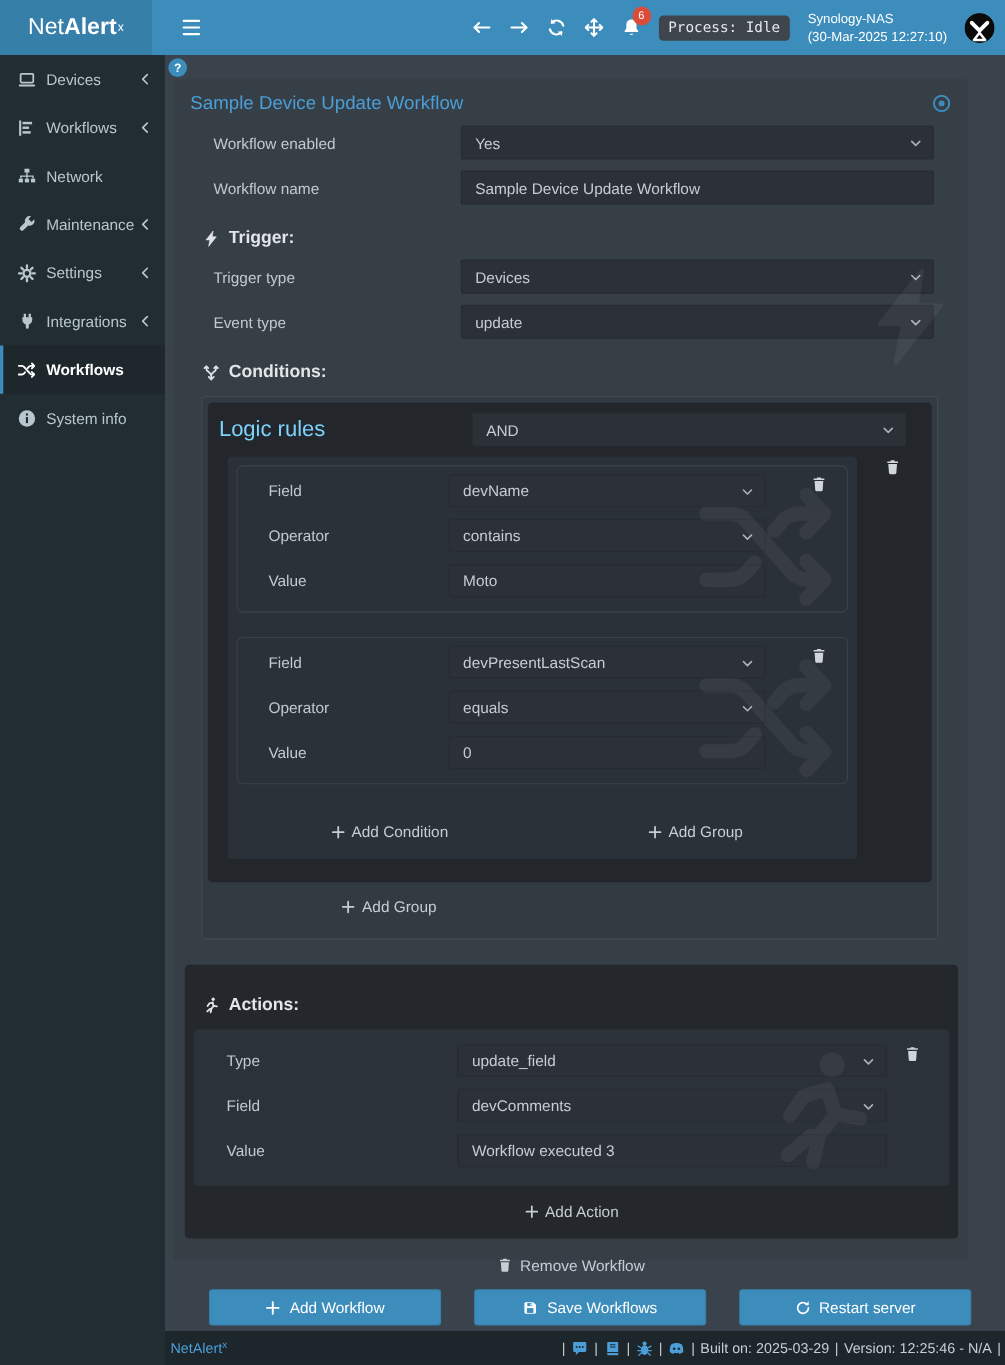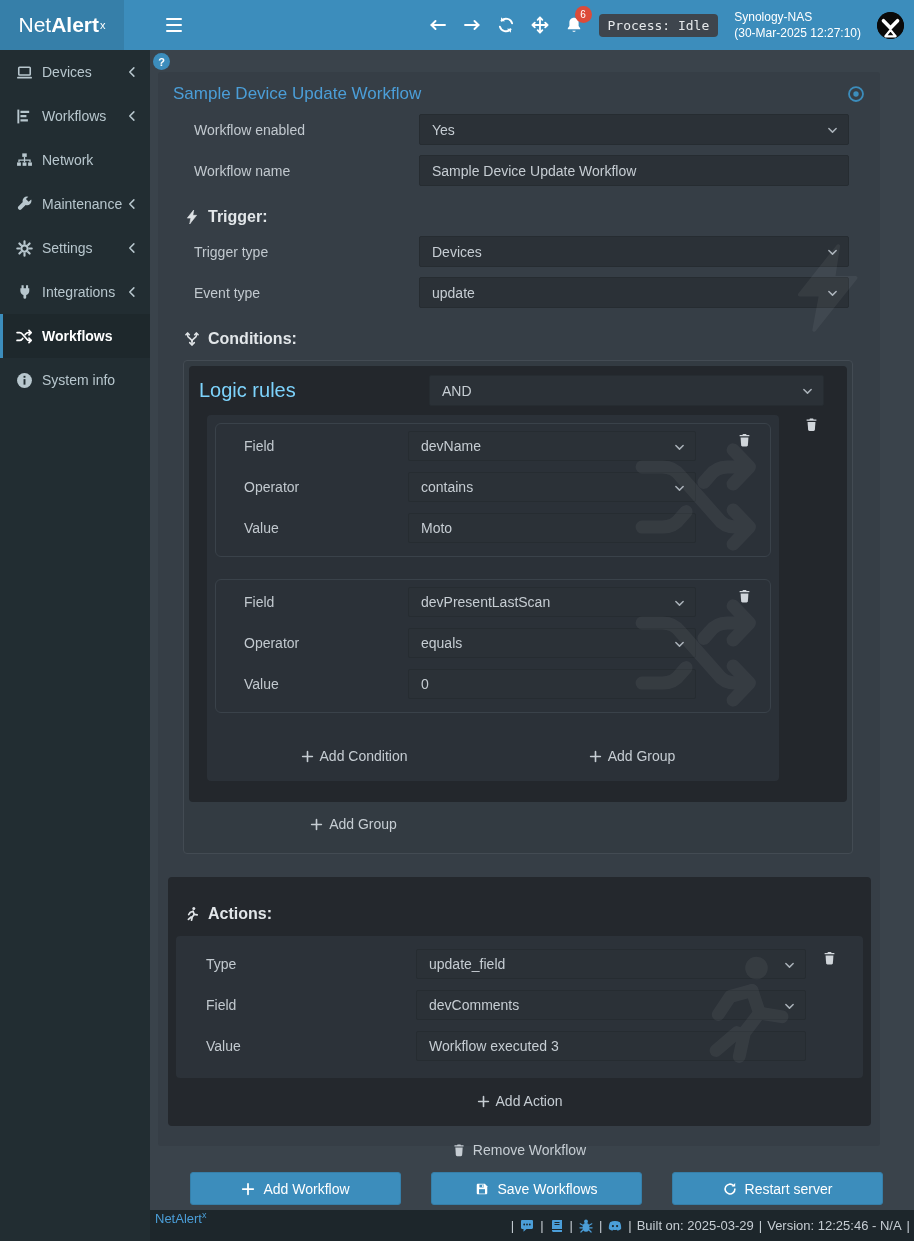--- a/index.html
+++ b/index.html
@@ -6,21 +6,21 @@
   html,body { width:914px; height:1241px; overflow:hidden; }
   body {
     font-family:"Liberation Sans","DejaVu Sans",sans-serif;
     background:#3a434b; color:#c2c9cf; font-size:14px;
     position:relative;
   }
   svg.ic { display:block; }
 
   
   .header { position:absolute; top:0; left:0; width:914px; height:50px; background:#3c8dbc; z-index:50; }
-  .logo { position:absolute; left:0; top:0; width:124px; height:50px; background:#367fa9;
+  .logo { position:absolute; left:0; top:0; width:138px; height:50px; background:#367fa9;
           display:flex; align-items:center; justify-content:center; color:#fff; font-size:21px; font-weight:300;}
   .logo b { font-weight:700; }
   .logo sup { font-size:11px; margin-left:1px; }
   .hamburger { position:absolute; left:161px; top:12px; width:26px; height:26px; display:flex; flex-direction:column;
                justify-content:center; gap:4px; align-items:center; cursor:pointer;}
   .hamburger i { display:block; width:16px; height:2px; background:#fff; border-radius:1px; }
   .nav-right { position:absolute; right:10px; top:0; height:50px; display:flex; align-items:center; gap:16px; color:#fff; }
   .nav-ic { width:18px; height:18px; color:#fff; cursor:pointer; position:relative; }
   .bell-wrap { position:relative; cursor:pointer; }
   .badge { position:absolute; top:-10px; right:-9px; min-width:17px; height:17px; background:#dd4b39; color:#fff;
@@ -108,21 +108,21 @@
 
   
   .btnrow { position:absolute; left:40px; top:1122px; display:flex; }
   .btn { width:211px; height:33px; background:#3c8dbc; border:1px solid #367fa9; border-radius:3px; color:#fff;
          font-size:14px; display:flex; align-items:center; justify-content:center; gap:8px; cursor:pointer; }
   .btn + .btn { margin-left:30px; }
   .btn .b-ic { width:14px; height:14px; }
 
   
   .footer { position:absolute; left:150px; top:1210px; width:764px; height:31px; background:#1d262b;
-            display:flex; justify-content:space-between; padding:0 4px 0 5px; font-size:13px; }
+            display:flex; align-items:center; justify-content:space-between; padding:0 4px 0 5px; font-size:13px; }
   .f-brand { color:#4b9ed8; cursor:pointer; }
   .f-brand sup { font-size:9px; }
   .f-right { display:flex; align-items:center; gap:5px; color:#c6cdd3; white-space:nowrap;}
   .f-ic { width:16px; height:16px; color:#4b9ed8; cursor:pointer; }
   .f-sep { color:#c6cdd3; }
 </style>
 </head>
 <body>
 
 <svg width="0" height="0" style="position:absolute">

